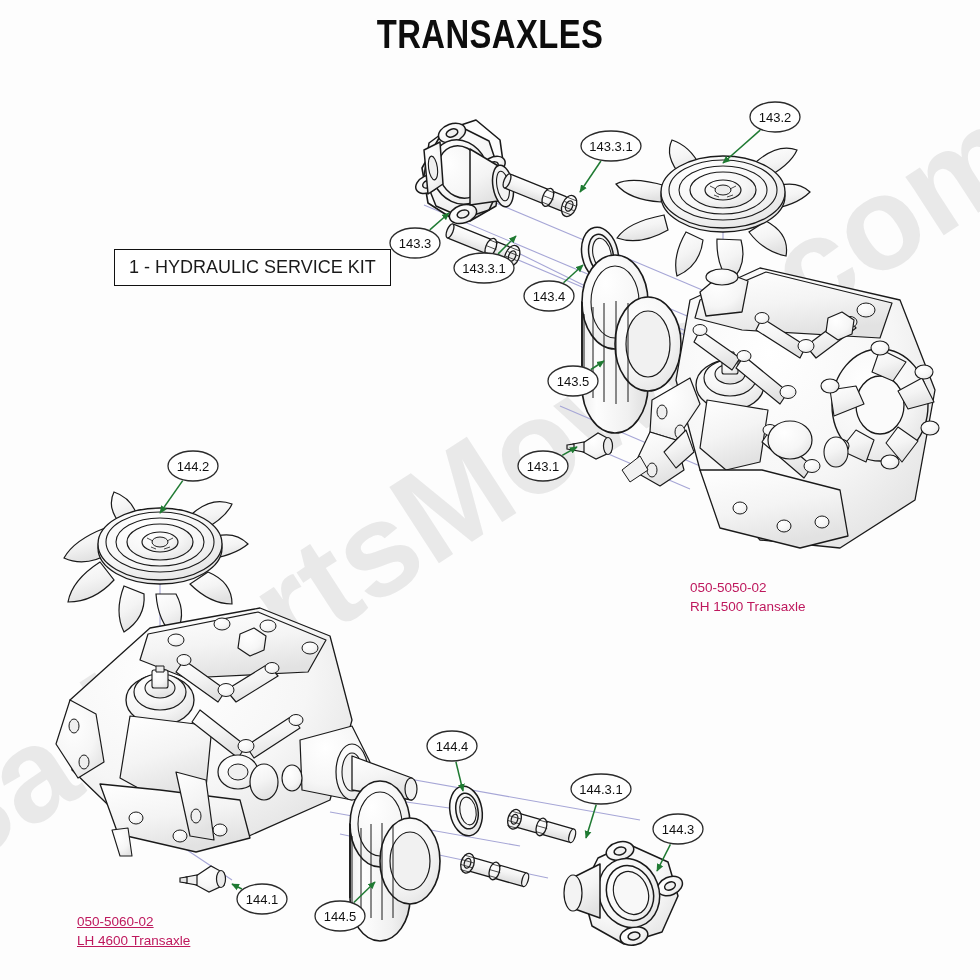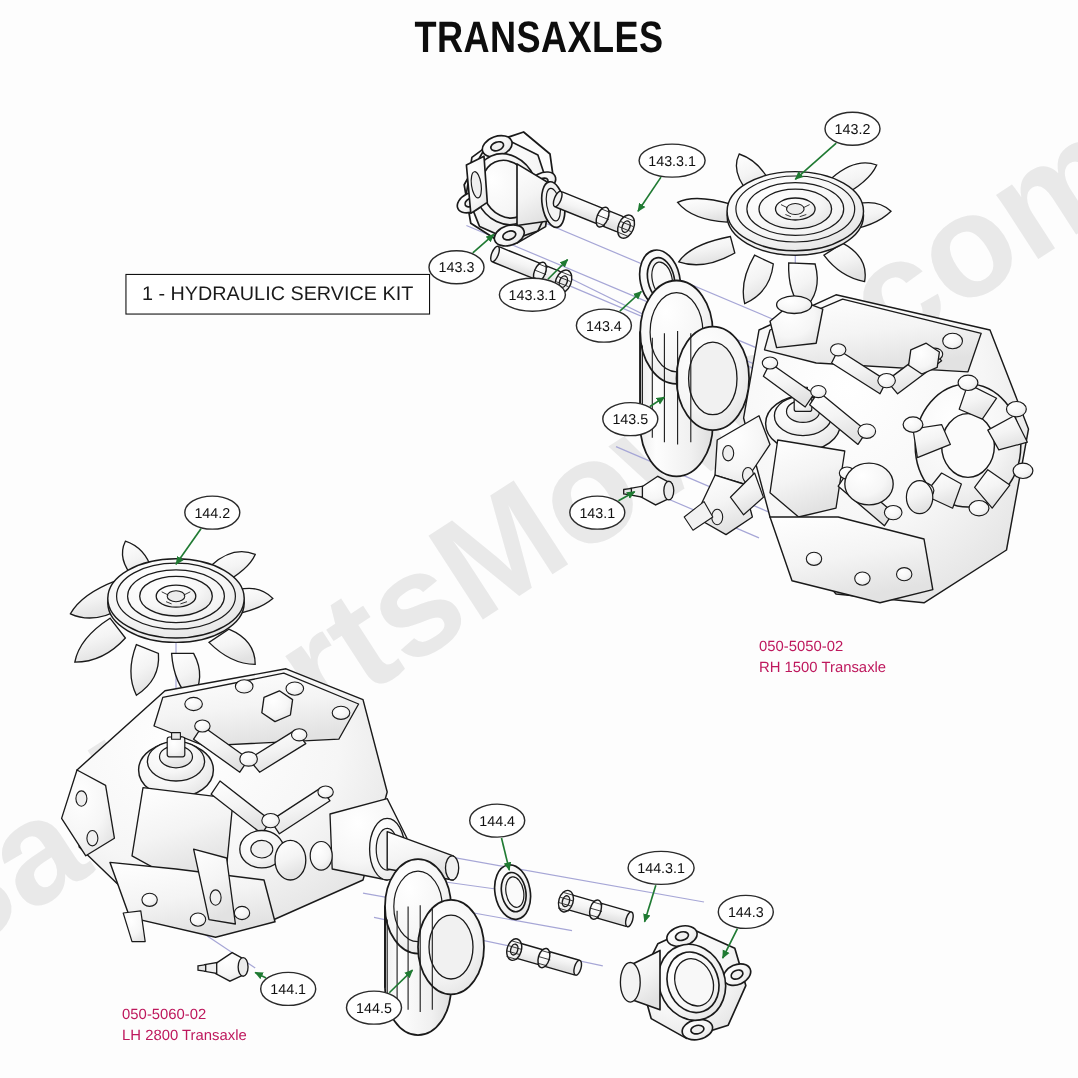--- a/index.html
+++ b/index.html
@@ -47,21 +47,21 @@
     white-space: nowrap;
   }
   .part-label {
     position: absolute;
     font-size: 13.5px;
     line-height: 1.42;
     color: #be185d;
     white-space: nowrap;
   }
   #label-rh { left: 690px; top: 578px; width: 210px; }
-  #label-lh { left: 111px; top: 912px; width: 210px; }
+  #label-lh { left: 77px; top: 912px; width: 210px; text-decoration: underline; }
   .pl-line { display: block; }
 </style>
 </head>
 <body>
 
 <div id="page">
 
   <svg id="art" viewBox="0 0 980 980" xmlns="http://www.w3.org/2000/svg">
     <defs>
       <marker id="arrowGreen" viewBox="0 0 10 10" refX="9" refY="5" markerWidth="5.2" markerHeight="5.2" orient="auto-start-reverse">
@@ -522,16 +522,16 @@
 
   <div class="legend-box">1 - HYDRAULIC SERVICE KIT</div>
 
   <div class="part-label" id="label-rh">
     <span class="pl-line">050-5050-02</span>
     <span class="pl-line">RH 1500 Transaxle</span>
   </div>
 
   <div class="part-label" id="label-lh">
     <span class="pl-line">050-5060-02</span>
-    <span class="pl-line">LH 2800 Transaxle</span>
+    <span class="pl-line">LH 4600 Transaxle</span>
   </div>
 
 </div>
 
 </body></html>

